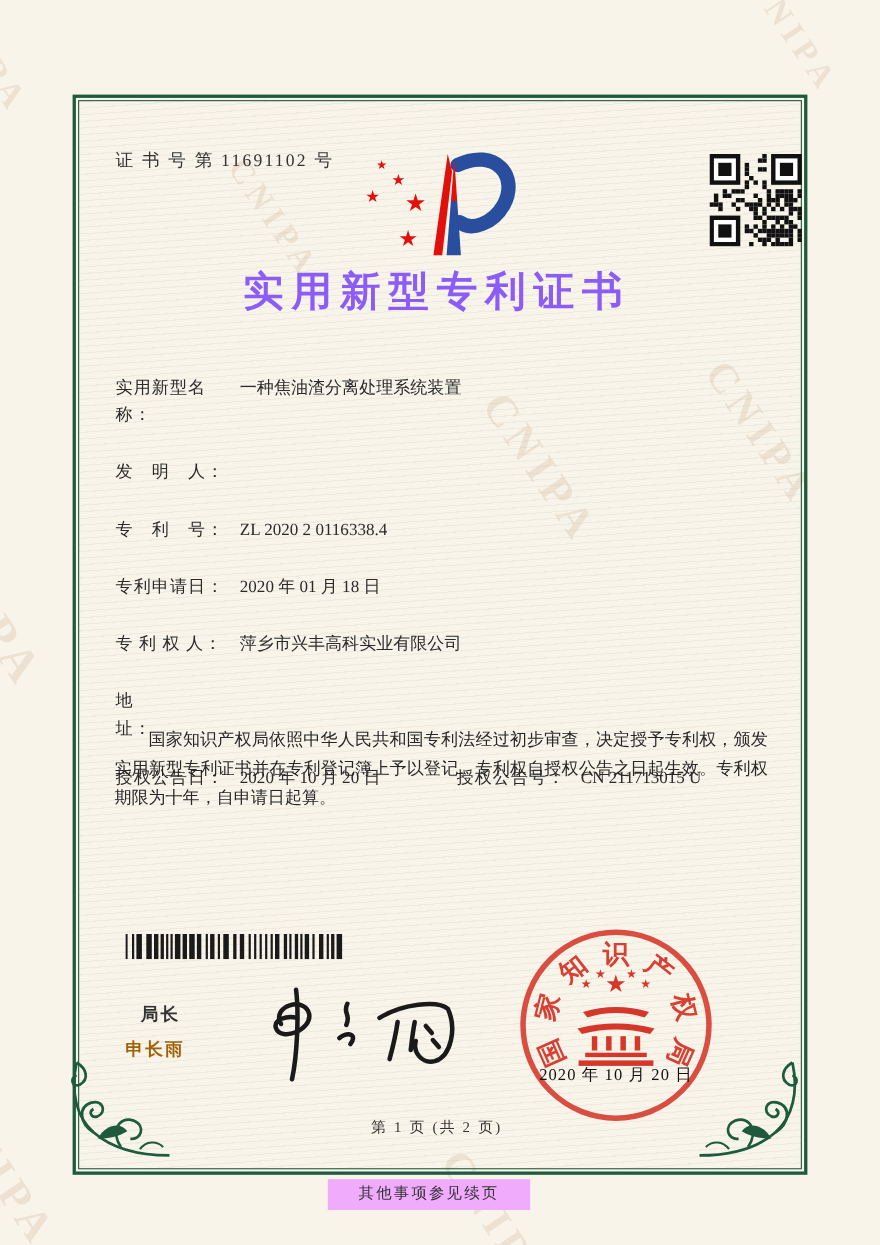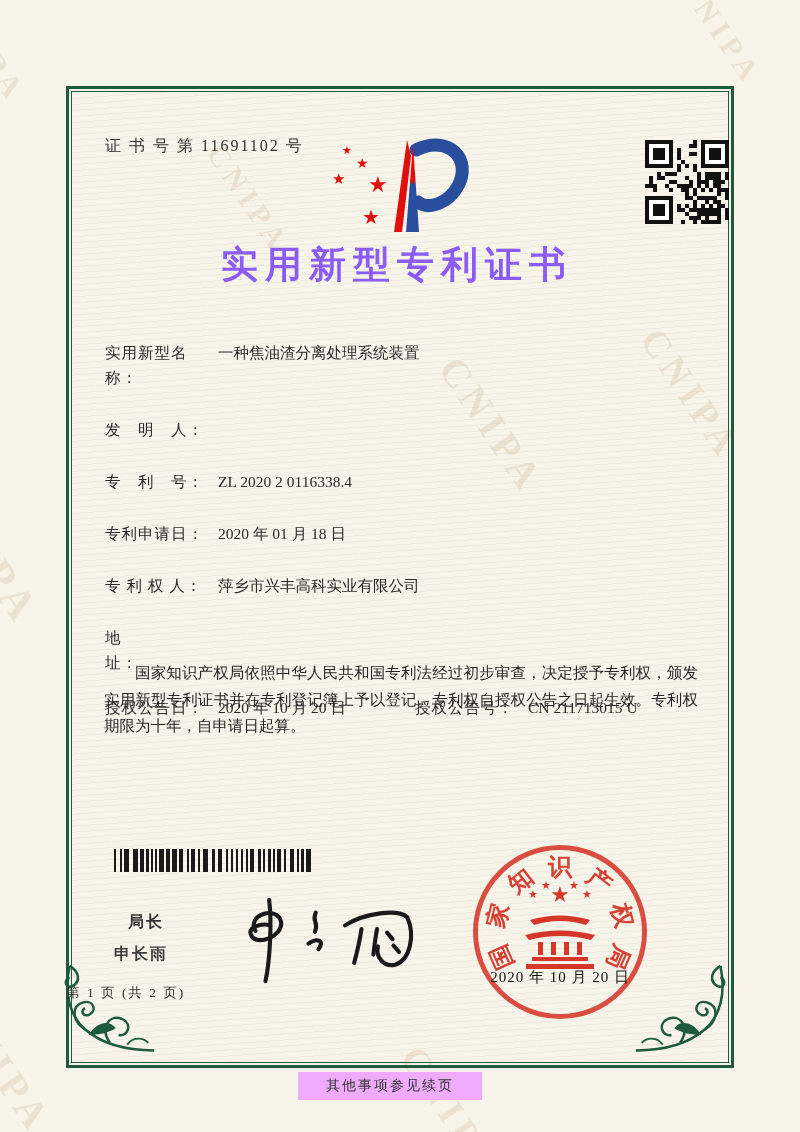--- a/index.html
+++ b/index.html
@@ -34,34 +34,34 @@
   
   .paras{position:absolute;left:104px;top:660px;width:594px;font-size:15.5px;
          line-height:26.5px;color:#262626;text-align:justify;}
   .paras p{margin:0;text-indent:2em;}
   
   .barcode{position:absolute;left:114px;top:849px;width:206px;height:23px;}
   
   .signer-title{position:absolute;left:114px;top:912px;font-size:16px;font-weight:bold;
                 font-family:"Liberation Sans","DejaVu Sans",sans-serif;color:#333;letter-spacing:2px;margin-left:14px;}
   .signer-name{position:absolute;left:114px;top:944px;font-size:16px;font-weight:bold;
-                font-family:"Liberation Sans","DejaVu Sans",sans-serif;color:#404040;letter-spacing:2px;}
+                font-family:"Liberation Sans","DejaVu Sans",sans-serif;color:#a16207;letter-spacing:2px;}
   .signature{position:absolute;left:228px;top:894px;width:192px;height:92px;}
   
   .seal{position:absolute;left:473px;top:845px;width:174px;height:174px;border-radius:50%;
         border:5px solid rgba(213,55,42,0.88);box-sizing:border-box;}
   .seal-ring span{position:absolute;left:50%;top:50%;width:26px;height:28px;margin-left:-13px;
         margin-top:-15px;text-align:center;font-size:24px;font-weight:bold;
         color:rgba(213,55,42,0.95);transform-origin:center;}
   .seal-emblem{position:absolute;left:50%;top:50%;width:96px;height:104px;margin-left:-48px;
         margin-top:-56px;}
   .seal-date{position:absolute;left:-10px;right:-10px;top:118px;text-align:center;
         font-size:15px;color:#111;letter-spacing:1px;}
   
-  .page-info{position:absolute;left:66px;top:984px;width:662px;
+  .page-info{position:absolute;left:66px;top:1016px;width:662px;text-align:center;
         font-size:13.5px;color:#333;letter-spacing:2px;}
   .footer-note{position:absolute;left:298px;top:1072px;width:184px;height:28px;
         background:#f0abfc;text-align:center;line-height:28px;font-size:14px;color:#333;
         letter-spacing:2px;}
   .corner{position:absolute;width:96px;height:96px;}
   .corner-left{left:60px;top:964px;}
   .corner-right{left:634px;top:964px;transform:scaleX(-1);}
 </style>
 </head>
 <body>

